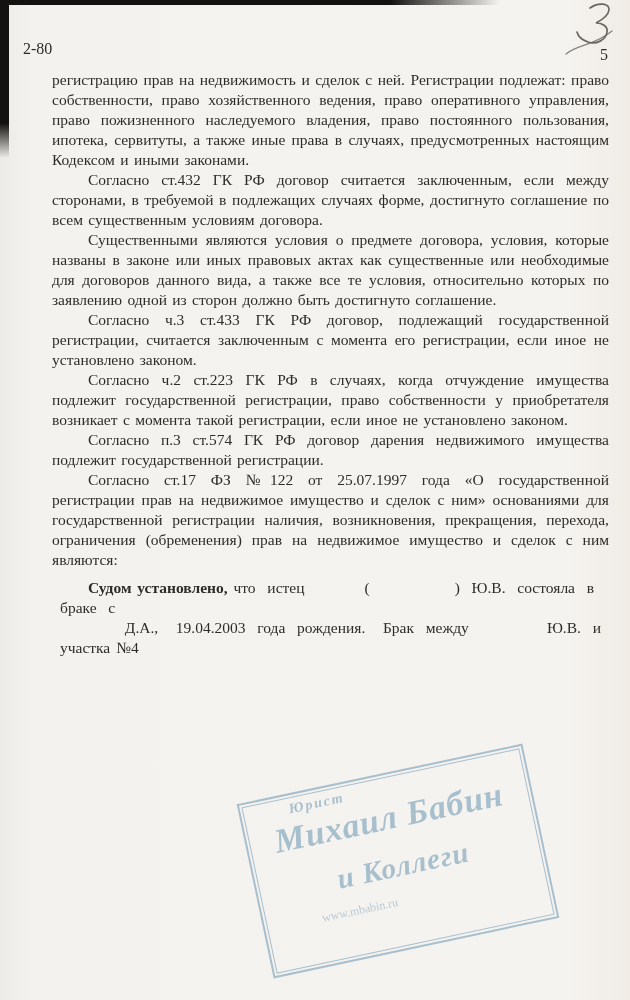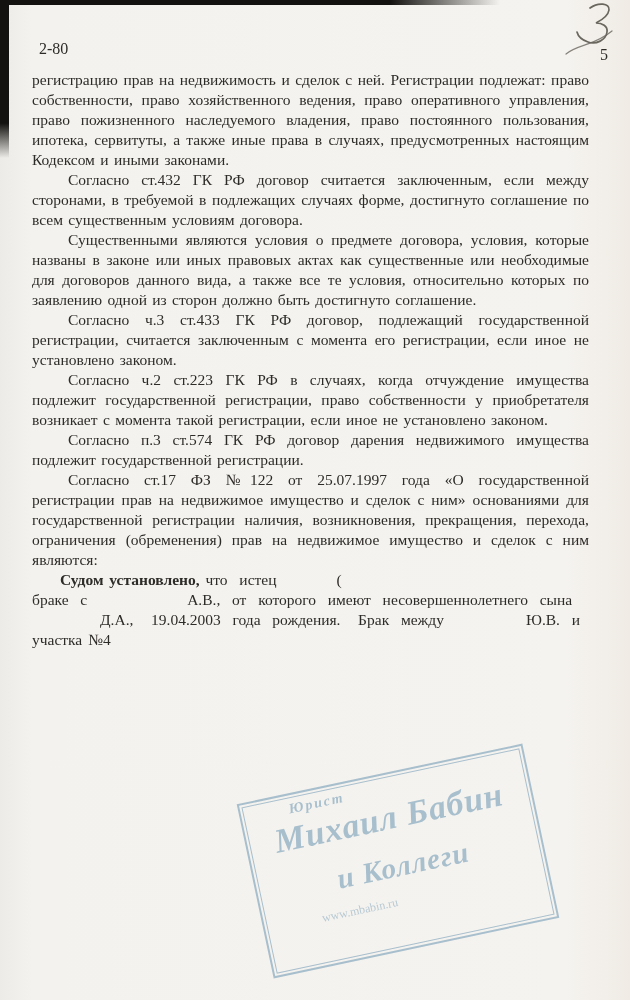--- a/index.html
+++ b/index.html
@@ -6,28 +6,28 @@
   body{
     width:630px;height:1000px;position:relative;overflow:hidden;
     background:linear-gradient(90deg,#edebe7 0%,#f4f2ee 5%,#f5f3ef 90%,#f0ebe5 100%);
     font-family:"Liberation Serif","DejaVu Serif",serif;
     color:#2e2c29;
   }
   .scan-edge-top{position:absolute;top:0;left:0;width:500px;height:5px;
     background:linear-gradient(to right,#141210 78%,rgba(20,18,16,0));}
   .scan-edge-left{position:absolute;top:0;left:0;width:9px;height:158px;
     background:linear-gradient(to bottom,#141210 78%,rgba(20,18,16,0));}
-  .case-number{position:absolute;left:39px;top:40px;font-size:16px;}
+  .case-number{position:absolute;left:23px;top:40px;font-size:16px;}
   .page-number{position:absolute;right:22px;top:46px;font-size:16px;}
   .handwritten{position:absolute;left:560px;top:0;width:66px;height:62px;}
-  .textblock{position:absolute;left:32px;top:70px;width:557px;z-index:2;}
+  .textblock{position:absolute;left:52px;top:70px;width:557px;z-index:2;}
   .para{margin:0;font-size:15.5px;line-height:20px;text-align:justify;
     text-indent:36px;word-spacing:1.5px;}
   .para.no-indent{text-indent:0;}
-  .est-block{margin:0;font-size:15.5px;line-height:20px;}
+  .est-block{margin:8px;font-size:15.5px;line-height:20px;}
   .est-line{display:flex;white-space:pre;word-spacing:2px;}
   .est-line .gap{flex:0 1 auto;display:inline-block;}
   .est-line .seg{flex:0 0 auto;}
   .bold{font-weight:bold;}
   .watermark{position:absolute;left:252px;top:772px;width:292px;height:178px;
     transform:rotate(-12deg);color:#7ea8c6;opacity:.62;z-index:3;
     mix-blend-mode:multiply;pointer-events:none;}
   .wm-frame{position:absolute;inset:0;border:2px solid currentColor;}
   .wm-frame-inner{position:absolute;inset:4px;border:1px solid currentColor;}
   .wm-top{position:absolute;left:50px;top:8px;font-size:14px;font-style:italic;
@@ -67,19 +67,19 @@
   <div id="paragraphs">
       <p class="para no-indent">регистрацию прав на недвижимость и сделок с ней. Регистрации подлежат: право собственности, право хозяйственного ведения, право оперативного управления, право пожизненного наследуемого владения, право постоянного пользования, ипотека, сервитуты, а также иные права в случаях, предусмотренных настоящим Кодексом и иными законами.</p>
       <p class="para">Согласно ст.432 ГК РФ договор считается заключенным, если между сторонами, в требуемой в подлежащих случаях форме, достигнуто соглашение по всем существенным условиям договора.</p>
       <p class="para">Существенными являются условия о предмете договора, условия, которые названы в законе или иных правовых актах как существенные или необходимые для договоров данного вида, а также все те условия, относительно которых по заявлению одной из сторон должно быть достигнуто соглашение.</p>
       <p class="para">Согласно ч.3 ст.433 ГК РФ договор, подлежащий государственной регистрации, считается заключенным с момента его регистрации, если иное не установлено законом.</p>
       <p class="para">Согласно  ч.2 ст.223 ГК РФ в случаях, когда отчуждение имущества подлежит государственной регистрации, право собственности у приобретателя возникает с момента такой регистрации, если иное не установлено законом.</p>
       <p class="para">Согласно п.3 ст.574 ГК РФ договор дарения недвижимого имущества подлежит государственной регистрации.</p>
       <p class="para">Согласно ст.17 ФЗ №122 от 25.07.1997 года «О государственной регистрации прав на недвижимое имущество и сделок с ним» основаниями для государственной регистрации наличия, возникновения, прекращения, перехода, ограничения (обременения) прав на недвижимое имущество и сделок с ним являются:</p>
     </div>
   <div id="established" class="est-block">
-      <div class="est-line"><span class="gap" style="width: 28px;"></span><span class="seg bold">Судом установлено,</span><span class="seg"> что  истец</span><span class="gap" style="width: 60px;"></span><span class="seg">(</span><span class="gap" style="width: 85px;"></span></div>
-      <div class="est-line"><span class="seg">браке  с</span><span class="gap" style="width: 100px;"></span><span class="seg">А.В.,  от  которого  имеют  несовершеннолетнего  сына</span></div>
+      <div class="est-line"><span class="gap" style="width: 28px;"></span><span class="seg bold">Судом установлено,</span><span class="seg"> что  истец</span><span class="gap" style="width: 60px;"></span><span class="seg">(</span><span class="gap" style="width: 85px;"></span><span class="seg">)  Ю.В.  состояла  в</span></div>
+      <div class="est-line"><span class="seg">браке  с</span><span class="gap" style="width: 100px;"></span></div>
       <div class="est-line"><span class="gap" style="width: 68px;"></span><span class="seg">Д.А.,   19.04.2003  года  рождения.   Брак  между</span><span class="gap" style="width: 82px;"></span><span class="seg">Ю.В.  и</span></div>
       <div class="est-line"><span class="gap" style="width: 68px;"></span></div>
       <div class="est-line"><span class="seg">участка №4</span><span class="gap" style="width: 212px;"></span></div>
     </div>
 </div>
 
 </body></html>

